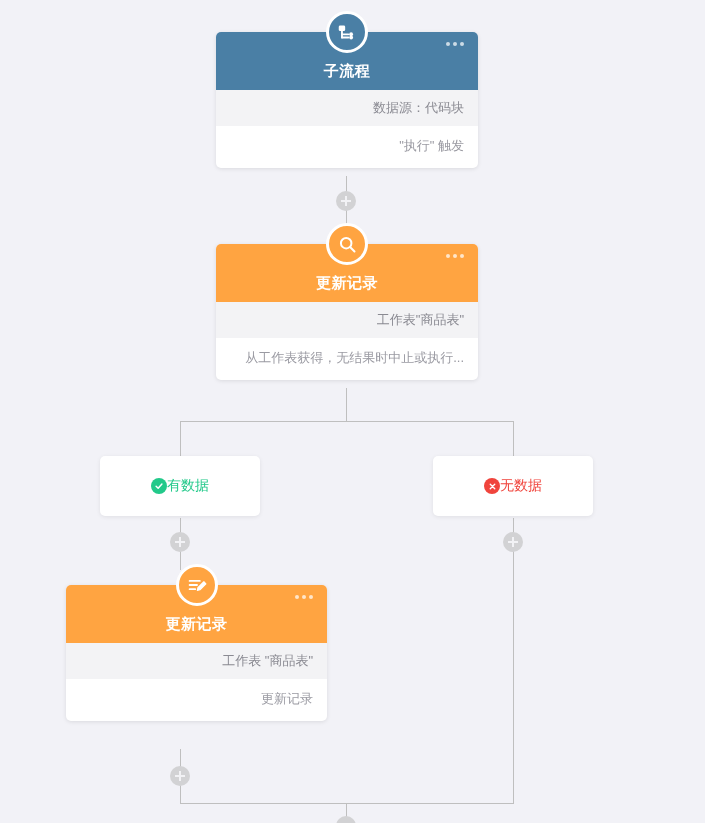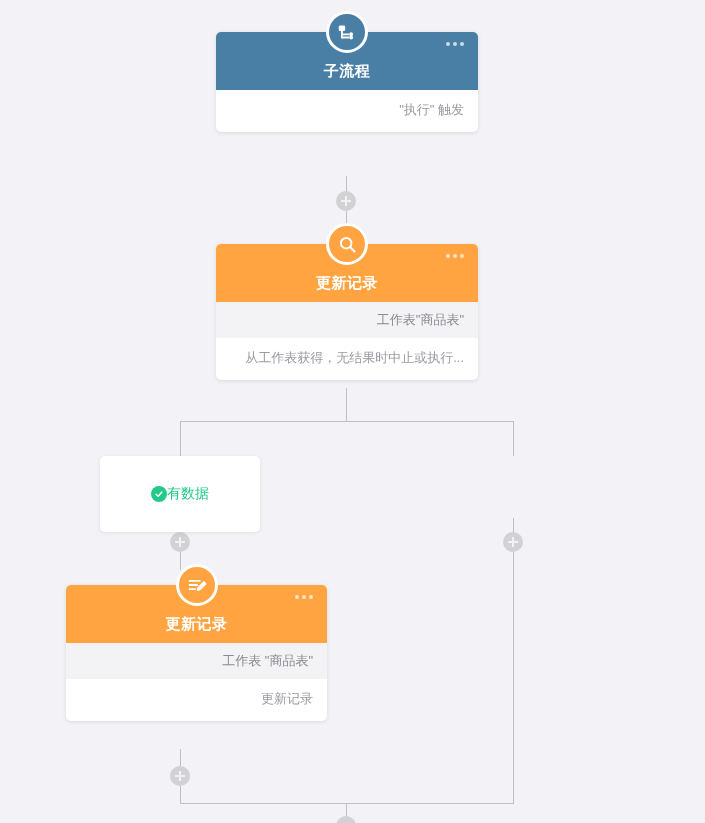--- a/index.html
+++ b/index.html
@@ -127,21 +127,21 @@
     font-size: 13px;
     color: #9a9aa2;
     line-height: 1.55;
   }
   .desc div { white-space: nowrap; overflow: hidden; text-overflow: ellipsis; }
 
   
   .branch-box {
     position: absolute;
     width: 160px;
-    height: 76px;
+    height: 60px;
     background: #ffffff;
     border-radius: 5px;
     box-shadow: 0 1px 4px rgba(0,0,0,0.08);
     display: flex;
     align-items: center;
     justify-content: center;
   }
   .branch-label { font-size: 14px; }
   .badge {
     width: 16px;
@@ -194,20 +194,21 @@
         </svg>
       </div>
       <div class="dots">
         <i></i>
           <i></i>
           <i></i>
       </div>
       <span class="card-title">子流程</span>
     </div>
     <div class="card-body">
+      <div class="band">数据源：代码块</div>
       <div class="desc">
         <div>"执行" 触发</div>
       </div>
     </div>
   </div>
 
   <div class="card" style="left:216px; top:244px; width:262px;">
     <div class="card-header" style="background:#ffa441;">
       <div class="node-icon" style="background:#ffa441;">
         <svg width="21" height="21" viewBox="0 0 24 24" fill="none" stroke="#ffffff" stroke-width="2.3" stroke-linecap="round">
@@ -232,20 +233,28 @@
 
   <div class="branch-box" style="left:100px; top:456px;">
     <span class="badge" style="background:#22c98a;">
       <svg width="10" height="10" viewBox="0 0 24 24" fill="none" stroke="#ffffff" stroke-width="3.4" stroke-linecap="round" stroke-linejoin="round">
         <path d="M5 12.5 L10 17.5 L19 7"></path>
       </svg>
     </span>
     <span class="branch-label" style="color:#22c98a;">有数据</span>
   </div>
 
+  <div class="branch-box" style="left:433px; top:456px;">
+    <span class="badge" style="background:#f0443c;">
+      <svg width="9" height="9" viewBox="0 0 24 24" fill="none" stroke="#ffffff" stroke-width="3.6" stroke-linecap="round">
+        <path d="M6 6 L18 18 M18 6 L6 18"></path>
+      </svg>
+    </span>
+    <span class="branch-label" style="color:#f0443c;">无数据</span>
+  </div>
 
   <div class="card" style="left:66px; top:585px; width:261px;">
     <div class="card-header" style="background:#ffa441;">
       <div class="node-icon" style="background:#ffa441;">
         <svg width="22" height="22" viewBox="0 0 24 24" fill="none" stroke="#ffffff" stroke-width="2.1" stroke-linecap="round">
           <path d="M4 7.5 h11"></path>
           <path d="M4 12 h8"></path>
           <path d="M4 16.5 h6"></path>
           <path d="M19.5 8.5 L13 15 l-0.6 2.8 2.8 -0.6 6.5 -6.5 z" fill="#ffffff" stroke="#ffffff" stroke-width="1.3" stroke-linejoin="round"></path>
         </svg>

